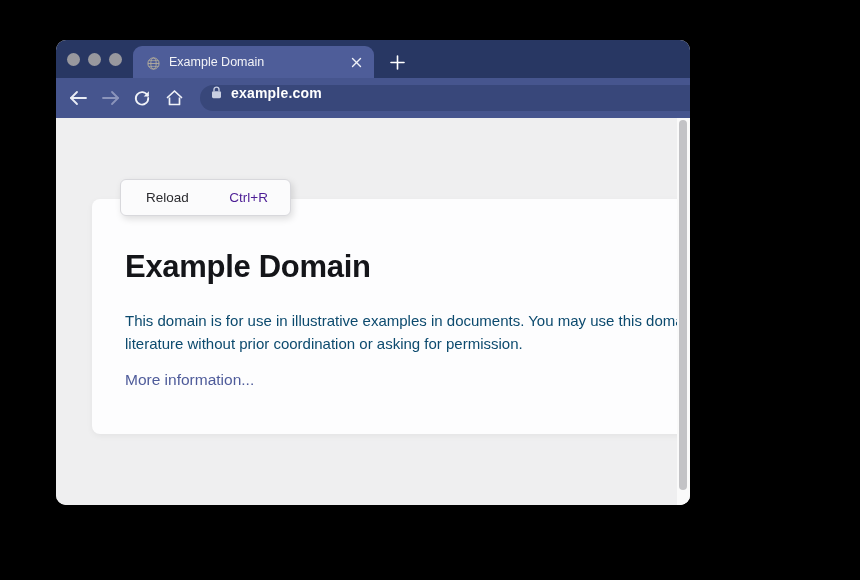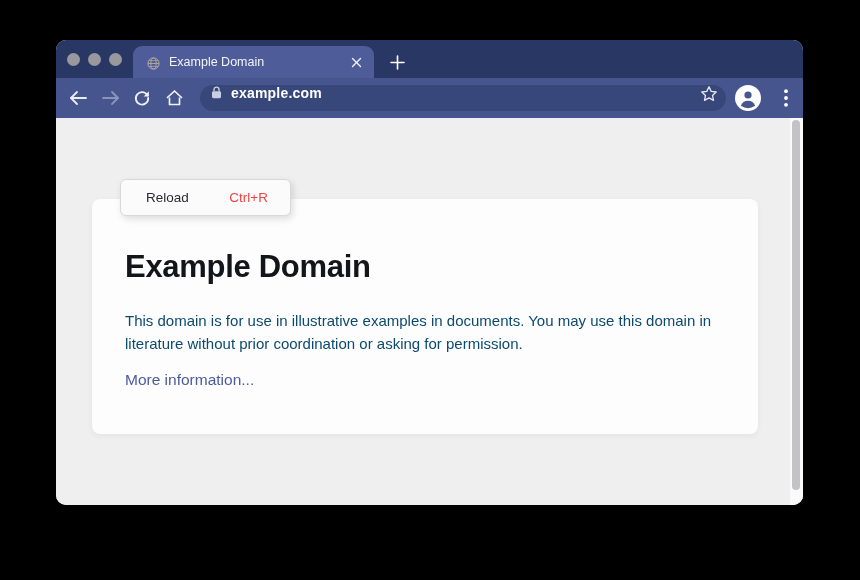--- a/index.html
+++ b/index.html
@@ -2,21 +2,21 @@
 <html><head>
 <meta charset="utf-8">
 <style>
   html,body{margin:0;padding:0;}
   body{
     width:860px;height:580px;background:#000;position:relative;overflow:hidden;
     font-family:"Liberation Sans",sans-serif;
     -webkit-font-smoothing:antialiased;
   }
   .window{
-    position:absolute;left:56px;top:40px;width:747px;height:465px;
+    position:absolute;left:56px;top:40px;width:634px;height:465px;
     border-radius:10px;overflow:hidden;background:#efeff0;
   }
   
   .titlebar{position:relative;height:38px;background:#283763;}
   .traffic{position:absolute;left:11px;top:13px;display:flex;gap:8px;}
   .traffic span{width:13px;height:13px;border-radius:50%;background:#98989e;}
   .tab{
     position:absolute;left:77px;top:6px;width:241px;height:32px;
     background:#4e5d99;border-radius:9px 9px 0 0;
     display:flex;align-items:center;
@@ -75,21 +75,21 @@
     position:absolute;left:64px;top:61px;width:169px;z-index:5;
     background:#fbfbfc;border:1px solid #d8d8dc;border-radius:6px;
     box-shadow:2px 3px 7px rgba(0,0,0,.13);overflow:hidden;
   }
   .ctxrow{
     height:35px;display:flex;align-items:center;justify-content:space-between;
     padding:0 22px 0 25px;font-size:13.5px;gap:12px;
   }
   .ctxrow + .ctxrow{border-top:1px solid #dcdcdf;}
   .ctxrow .lbl{color:#2b2b2f;}
-  .ctxrow .sc{color:#ef4444;text-align:right;}
+  .ctxrow .sc{color:#4c1d95;text-align:right;}
 </style>
 </head>
 <body>
 
 <div class="window">
 
   <div class="titlebar">
     <div class="traffic">
       <span></span>
       <span></span>

